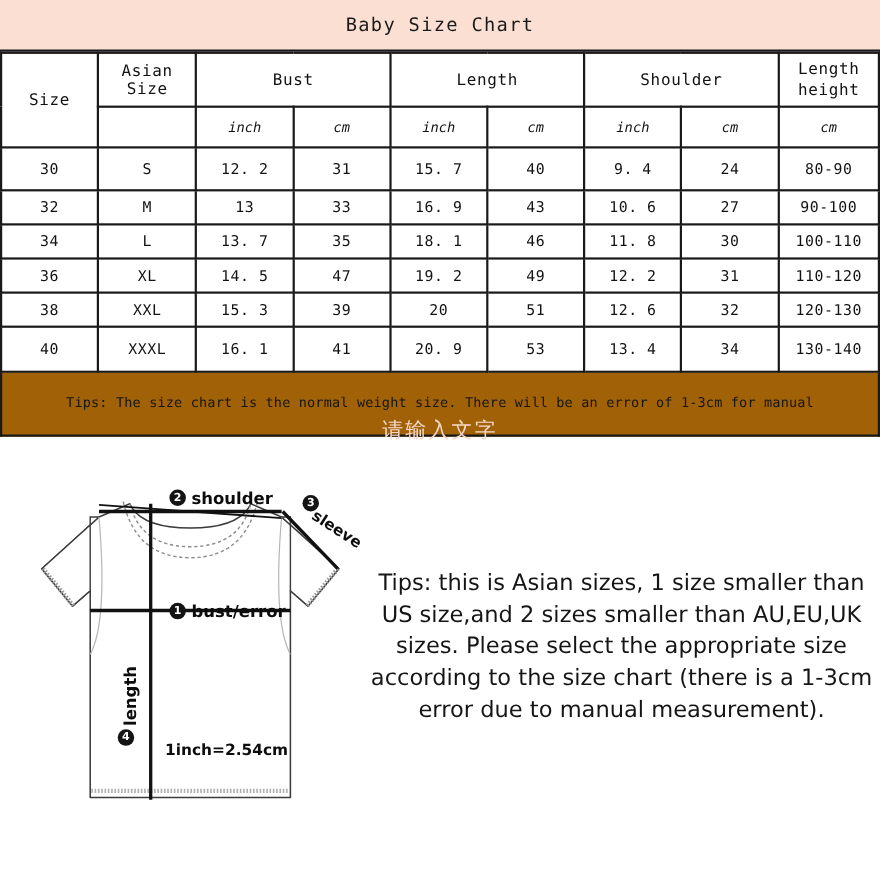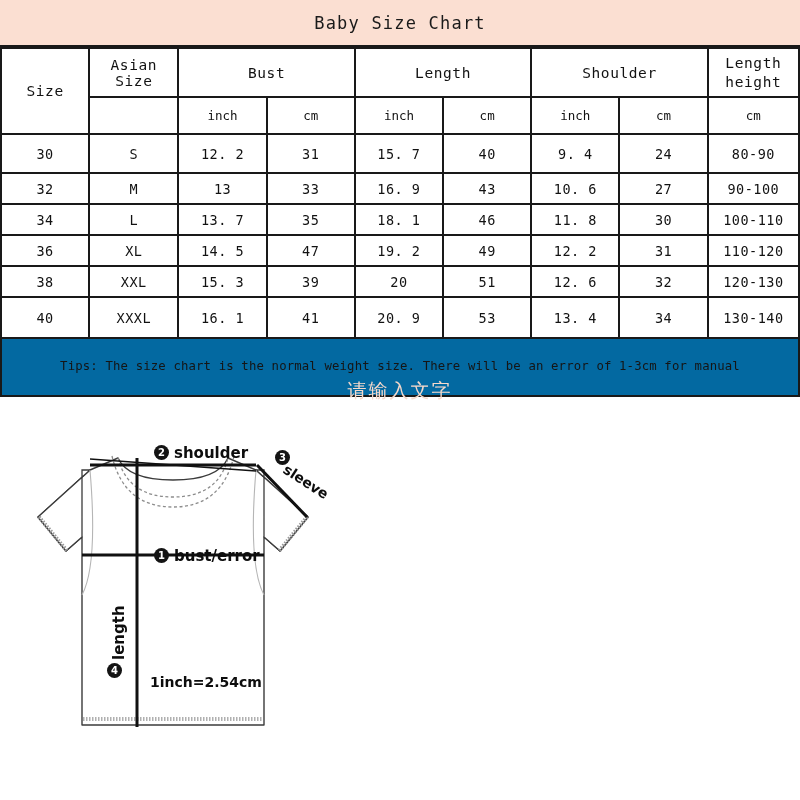--- a/index.html
+++ b/index.html
@@ -37,42 +37,42 @@
     background: #ffffff;
     font-family: "DejaVu Sans Mono", monospace;
   }
   
   col.c-size     { width: 88px; }
   col.c-asian    { width: 89px; }
   col.c-std      { width: 88px; }
   col.c-sugg     { width: 91px; }
 
   tr.hrow1 td { height: 49px; font-size: 14.5px; letter-spacing: 0.6px; }
-  tr.hrow2 td { height: 37px; font-size: 12.5px; }
+  tr.hrow2 td { height: 37px; font-size: 12.5px; font-style: italic; }
   tr.drow  td { height: 31px; font-size: 13.5px; letter-spacing: 0.5px; }
   tr.drow.first td { height: 39px; }
   tr.drow.last td  { height: 41px; }
 
   td.size-head {
     background: #fbe9bf;
     font-size: 14.5px;
   }
   td.size-val {
     background: #fbe9bf;
     color: #c8211c;
     font-size: 19px;
     letter-spacing: 0.5px;
   }
   td.sugg-head { font-size: 13px; line-height: 1.25; }
   .two-line { display: block; }
 
   .tips-bar {
     position: relative;
     width: 800px; height: 58px;
-    background: #0369a1;
+    background: #a16207;
     border: 2px solid #191919;
     border-top: none;
     display: flex; flex-direction: column;
     align-items: center; justify-content: center;
     padding: 0 14px;
   }
   .tips-bar p {
     font-size: 12.3px; line-height: 1.55; color: #151515;
     text-align: center; letter-spacing: 0.15px;
     font-family: "DejaVu Sans Mono", monospace;
@@ -305,15 +305,16 @@
 
       <span class="num-badge" id="badge-bust">1</span>
       <span class="diag-label" id="lbl-bust">bust/error</span>
 
       <span class="num-badge" id="badge-length">4</span>
       <span class="diag-label" id="lbl-length">length</span>
 
       <span class="diag-label" id="lbl-inch">1inch=2.54cm</span>
     </div>
 
+    <div class="tips-right">Tips: this is Asian sizes, 1 size smaller than US size,and 2 sizes smaller than AU,EU,UK sizes. Please select the appropriate size according to the size chart (there is a 1-3cm error due to manual measurement).</div>
   </div>
 
 </div>
 
 </body></html>

